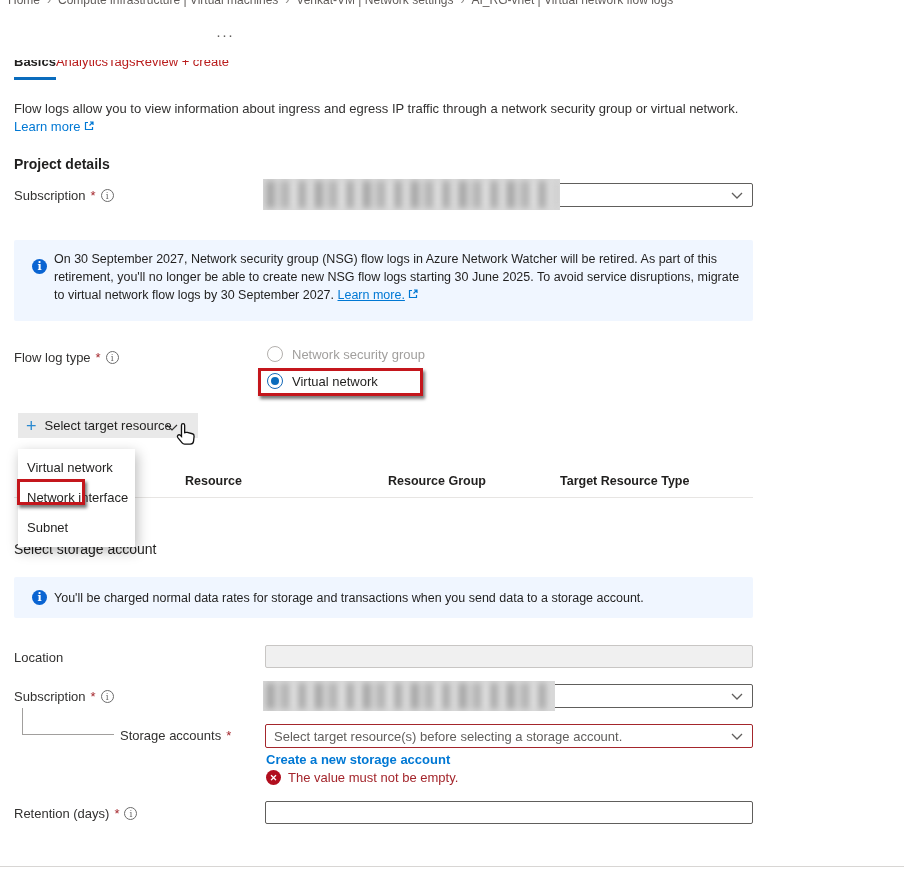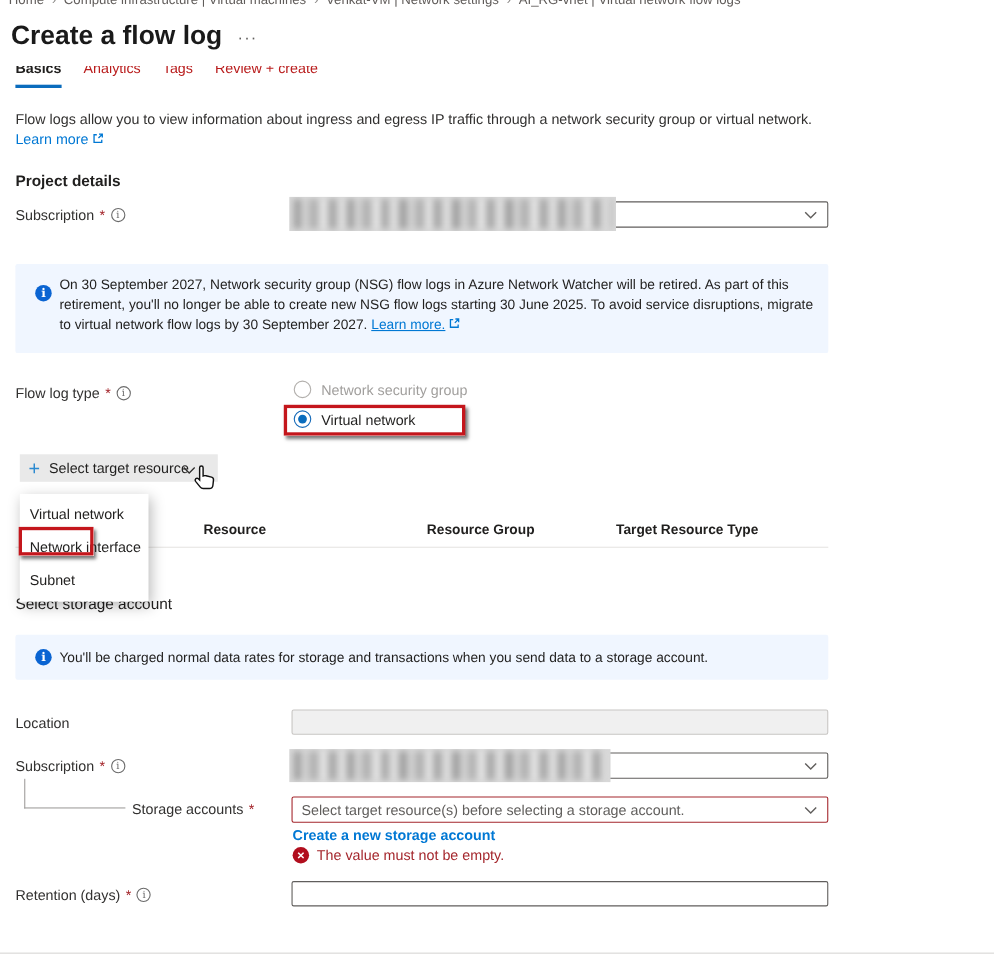--- a/index.html
+++ b/index.html
@@ -12,21 +12,21 @@
   .crumb { position:absolute; left:0; top:-7px; font-size:12px; color:#605c5a; white-space:nowrap; }
   .crumb a { color:#605c5a; text-decoration:none; }
   .crumb .sep { margin:0 7px; color:#8a8886; }
 
   .page-title { position:absolute; left:10px; top:19px; font-size:24px; font-weight:700; color:#1a1a1a; }
   .more-btn { position:absolute; left:216px; top:26px; font-size:15px; color:#605e5c; letter-spacing:1px; cursor:pointer; }
   .more-btn::before { content:"···"; }
 
   
   .tabs-clip { position:absolute; left:14px; top:60px; width:400px; height:16px; overflow:hidden; }
-  .tabs-row { position:absolute; left:0; top:-6px; display:flex; gap:20px; font-size:13px; white-space:nowrap;align-items:center; }
+  .tabs-row { position:absolute; left:0; top:-6px; display:flex; font-size:13px; white-space:nowrap;align-items:center; }
   .tab { color:#b91c1c; cursor:pointer; }
   .tab.active { font-weight:700; color:#201f1e; }
   .tab-underline { position:absolute; left:14px; top:77px; width:42px; height:3px; background:#0a6cbd; }
 
   .intro { position:absolute; left:14px; top:101px; width:880px; font-size:13px; color:#323130; }
   .link { color:#0078d4; text-decoration:none; cursor:pointer; }
   .learn-row { position:absolute; left:14px; top:119px; font-size:13px; }
 
   .sect-head { position:absolute; font-size:14px; font-weight:700; color:#201f1e; }
   .sect-head.light { font-weight:400; }
@@ -99,21 +99,20 @@
 <body>
 
 <div class="screen">
 
   <div class="crumb-clip">
     <div class="crumb">
       <a>Home</a><span class="sep">›</span><a>Compute infrastructure | Virtual machines</a><span class="sep">›</span><a>Venkat-VM | Network settings</a><span class="sep">›</span><span>AI_RG-vnet | Virtual network flow logs</span>
     </div>
   </div>
 
-  <h1 class="page-title">Create a flow log</h1>
   <span class="more-btn"></span>
 
   <div class="tabs-clip">
     <div class="tabs-row">
       <span class="tab active">Basics</span>
       <span class="tab">Analytics</span>
       <span class="tab">Tags</span>
       <span class="tab">Review + create</span>
     </div>
   </div>

